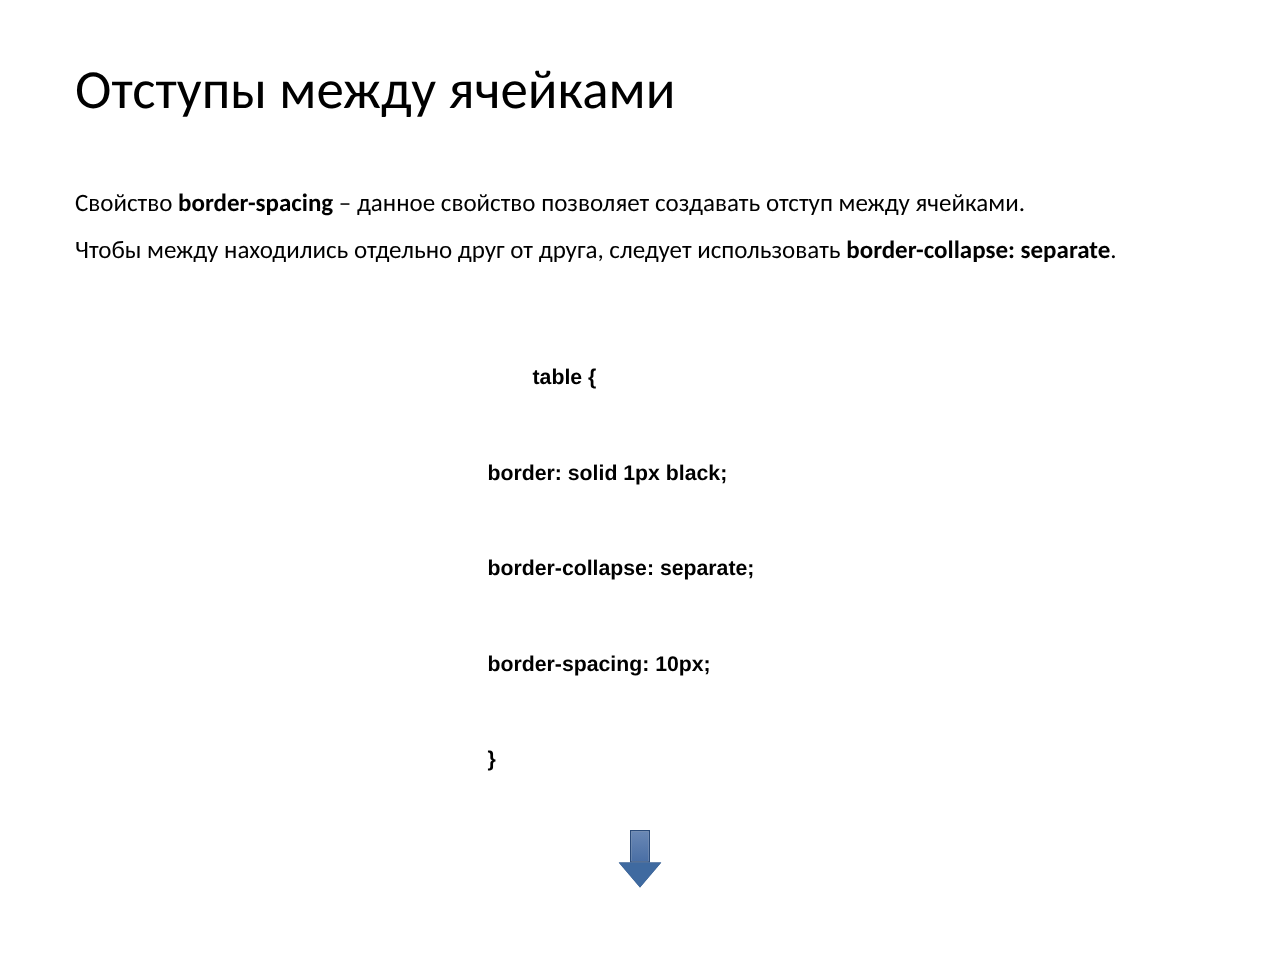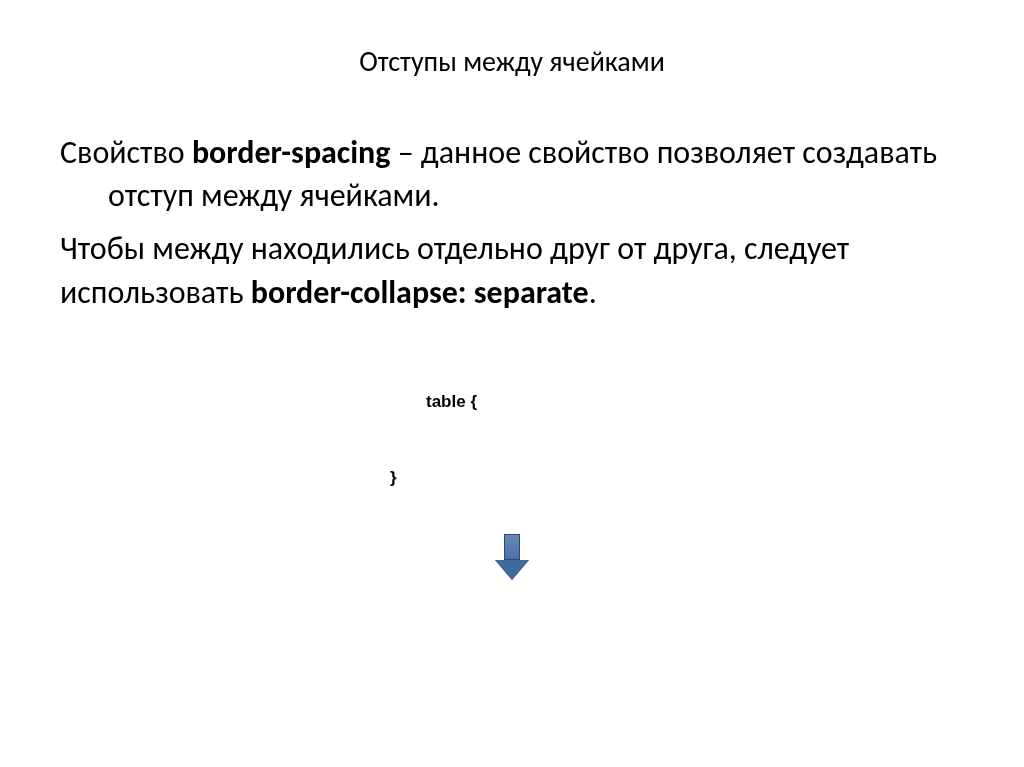--- a/index.html
+++ b/index.html
@@ -5,28 +5,27 @@
     * { box-sizing: border-box; margin: 0; padding: 0; }
     body {
       width: 1024px;
       height: 767px;
       background: #fff;
       font-family: Calibri, Arial, sans-serif;
       color: #000;
       padding: 24px 60px;
     }
     .title {
-      text-align: center;
-      font-size: 28px;
+      font-size: 44px;
       font-weight: 400;
       margin-top: 20px;
       margin-bottom: 52px;
     }
     .body-text {
-      font-size: 32px;
+      font-size: 20px;
       line-height: 1.35;
       margin-bottom: 10px;
       padding-left: 0;
     }
     .body-text .indent {
       display: block;
       padding-left: 48px;
       text-indent: -48px;
     }
     .body-text .no-indent { display:block; }
@@ -89,20 +88,23 @@
 </div>
 
 <div class="body-text">
   <span class="no-indent">
     <span>Чтобы между находились отдельно друг от друга, следует использовать </span><span class="bold">border-collapse: separate</span><span>.</span>
   </span>
 </div>
 
 <div class="code-block">
   <div class="first">table {</div>
+  <div>border: solid 1px black;</div>
+  <div>border-collapse: separate;</div>
+  <div>border-spacing: 10px;</div>
   <div>}</div>
 </div>
 
 <div class="arrow-wrap">
   <div class="arrow">
     <div class="arrow-shaft"></div>
     <div class="arrow-head"></div>
   </div>
 </div>
 

